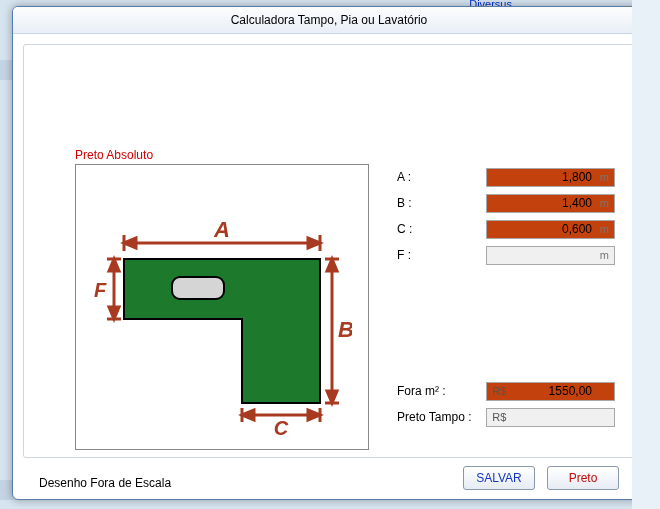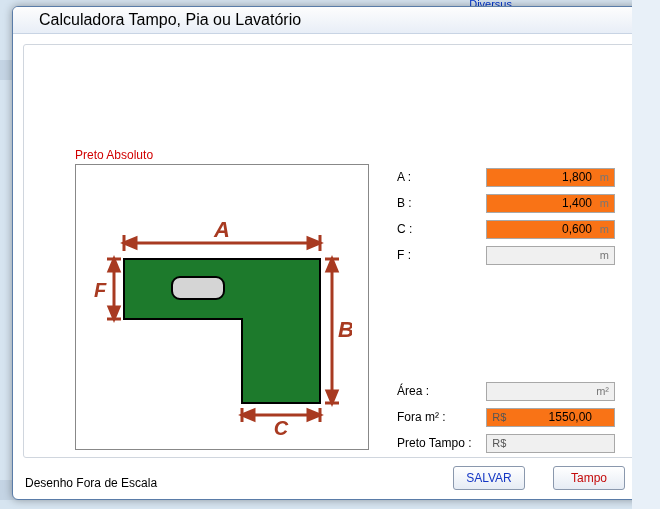--- a/index.html
+++ b/index.html
@@ -2,38 +2,38 @@
 <html><head>
 <meta charset="utf-8">
 <style>
   html,body{margin:0;padding:0;font-family:"Segoe UI",Tahoma,sans-serif;font-size:12px;background:#e8f0f8;}
   .backdrop{position:relative;width:632px;height:509px;background:#d6e4f0;overflow:hidden;}
   .bg-bar{position:absolute;left:0;right:0;height:20px;background:#c4d4e4;}
   .bg-bar.b1{top:60px;}
   .bg-bar.b2{top:480px;}
   .bg-link{position:absolute;top:-2px;right:120px;color:#0033cc;text-decoration:underline;font-size:11px;}
   .window{position:absolute;left:12px;top:6px;width:632px;height:492px;background:#fff;border:1px solid #5a7ca8;border-radius:6px;box-shadow:0 0 8px rgba(0,0,0,0.35);overflow:hidden;}
-  .titlebar{height:26px;line-height:26px;padding:0 26px;background:linear-gradient(#fdfdfd,#e8eef7);border-bottom:1px solid #c8d4e4;font-size:16px;color:#000;}
+  .titlebar{height:26px;line-height:26px;padding:0 26px;background:linear-gradient(#fdfdfd,#e8eef7);border-bottom:1px solid #c8d4e4;font-size:12px;color:#000;text-align:center;}
   .client{position:relative;padding:12px 14px 16px 14px;height:calc(100% - 50px);border-radius:25px;}
   .groupbox{position:absolute;left:10px;top:10px;right:10px;bottom:46px;border:1px solid #d0d6de;border-radius:3px;}
   .drawing-label{position:absolute;left:62px;top:114px;color:#d10000;font-size:12px;}
   .drawing-frame{position:absolute;left:62px;top:130px;width:292px;height:284px;border:1px solid #888;background:#fff;}
   .drawing-frame svg{display:block;margin:14px auto 0 auto;}
   .fields{position:absolute;left:384px;top:132px;right:30px;}
   .row{display:flex;align-items:center;margin-bottom:4px;height:22px;}
   .lbl{width:90px;color:#000;}
   .input-wrap{position:relative;width:130px;}
-  .txt{width:100%;height:19px;box-sizing:border-box;border:1px solid #a8a8a8;background:#f97316;padding:0 22px 0 4px;text-align:right;font-family:inherit;font-size:12px;}
+  .txt{width:100%;height:19px;box-sizing:border-box;border:1px solid #a8a8a8;background:#c2410c;padding:0 22px 0 4px;text-align:right;font-family:inherit;font-size:12px;}
   .txt[readonly]{background:#f0f0f0;color:#666;}
   .unit{position:absolute;right:6px;top:0;line-height:19px;color:#777;font-size:11px;pointer-events:none;}
   .prefix{position:absolute;left:6px;top:0;line-height:19px;color:#555;font-size:11px;pointer-events:none;}
   .txt.has-prefix{padding-left:28px;}
   .results{position:absolute;left:384px;top:346px;right:30px;}
-  .footer-text{position:absolute;left:12px;bottom:14px;color:#000;}
-  .buttons{position:absolute;right:20px;bottom:14px;display:flex;gap:28px;}
+  .footer-text{position:absolute;left:26px;bottom:14px;color:#000;}
+  .buttons{position:absolute;right:26px;bottom:14px;display:flex;gap:12px;}
   .btn{min-width:72px;height:24px;border:1px solid #8a98ad;border-radius:3px;background:linear-gradient(#ffffff,#e6ecf4);font-family:inherit;font-size:12px;cursor:pointer;}
   .btn.save{color:#1436c4;}
   .btn.exit{color:#c40b0b;}
 </style>
 </head>
 <body>
 
 <div class="backdrop">
   <div class="bg-bar b1"></div>
   <div class="bg-bar b2"></div>
@@ -120,43 +120,36 @@
           <span class="lbl">F :</span>
           <div class="input-wrap">
             <input class="txt" readonly="" value="" style="">
             <span class="unit">m</span>
           </div>
         </div>
       </div>
 
       <div class="results">
         <div class="row">
-          <span class="lbl">Área :</span>
-          <div class="input-wrap">
-            <input class="txt" readonly="" value="" style="">
-            <span class="unit">m²</span>
-          </div>
-        </div>
-        <div class="row">
           <span class="lbl">Fora m² :</span>
           <div class="input-wrap">
             <span class="prefix">R$</span>
             <input class="txt has-prefix" value="1550,00" style="">
           </div>
         </div>
         <div class="row">
           <span class="lbl">Preto Tampo :</span>
           <div class="input-wrap">
             <span class="prefix">R$</span>
             <input class="txt has-prefix" readonly="" value="" style="">
           </div>
         </div>
       </div>
 
       <div class="footer-text">Desenho Fora de Escala</div>
 
       <div class="buttons">
         <button class="btn save">SALVAR</button>
-        <button class="btn exit">Tampo</button>
+        <button class="btn exit">Preto</button>
       </div>
     </div>
   </div>
 </div>
 
 </body></html>

